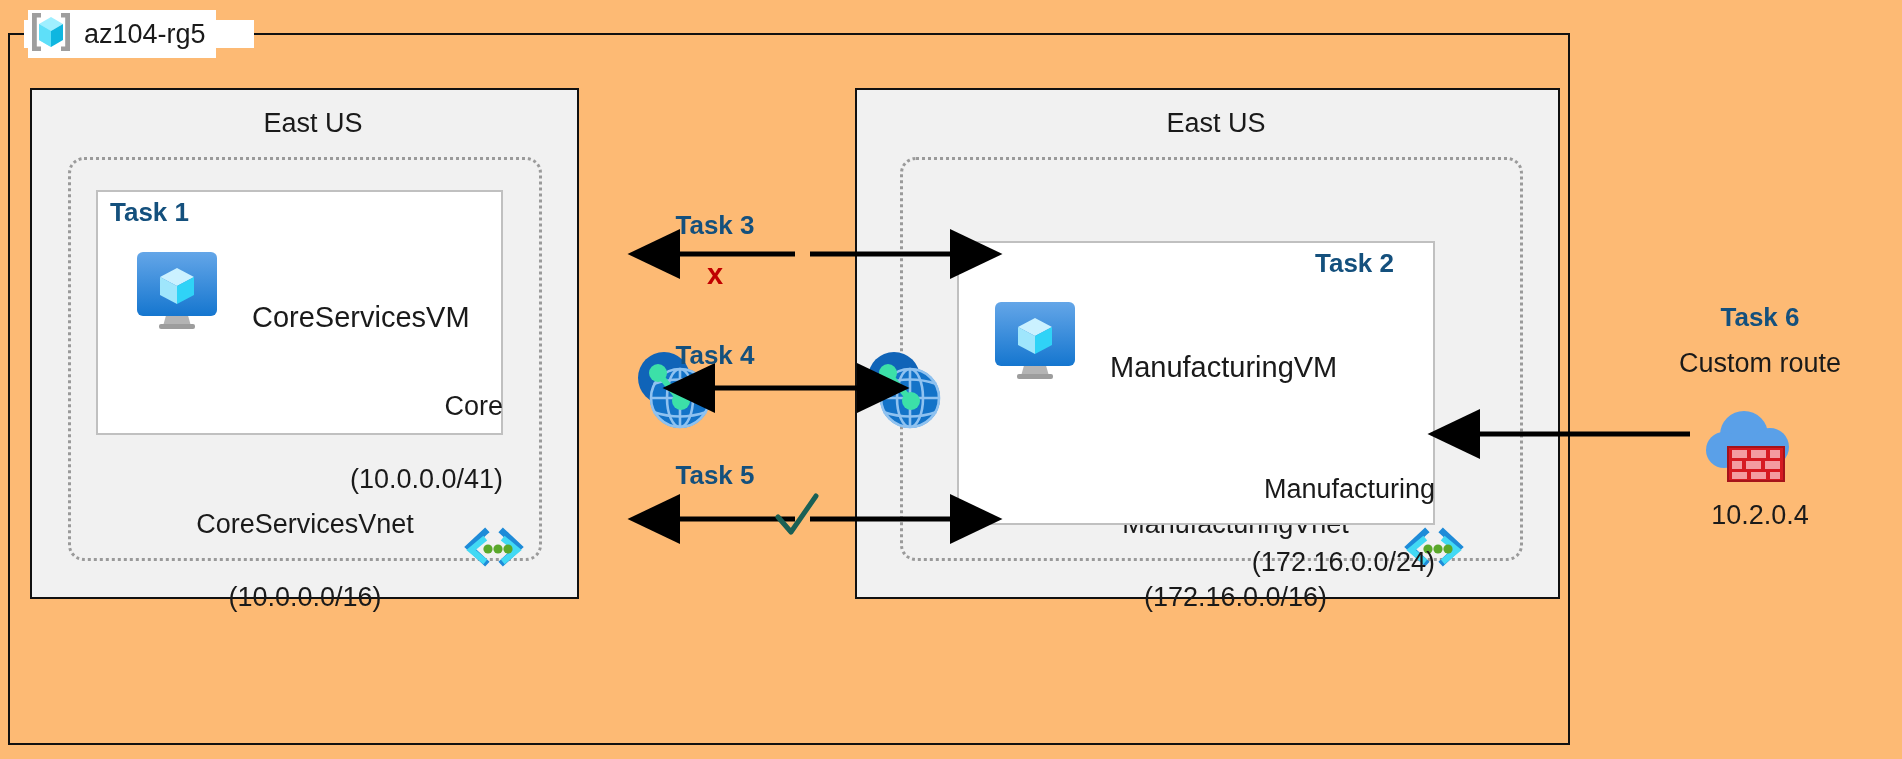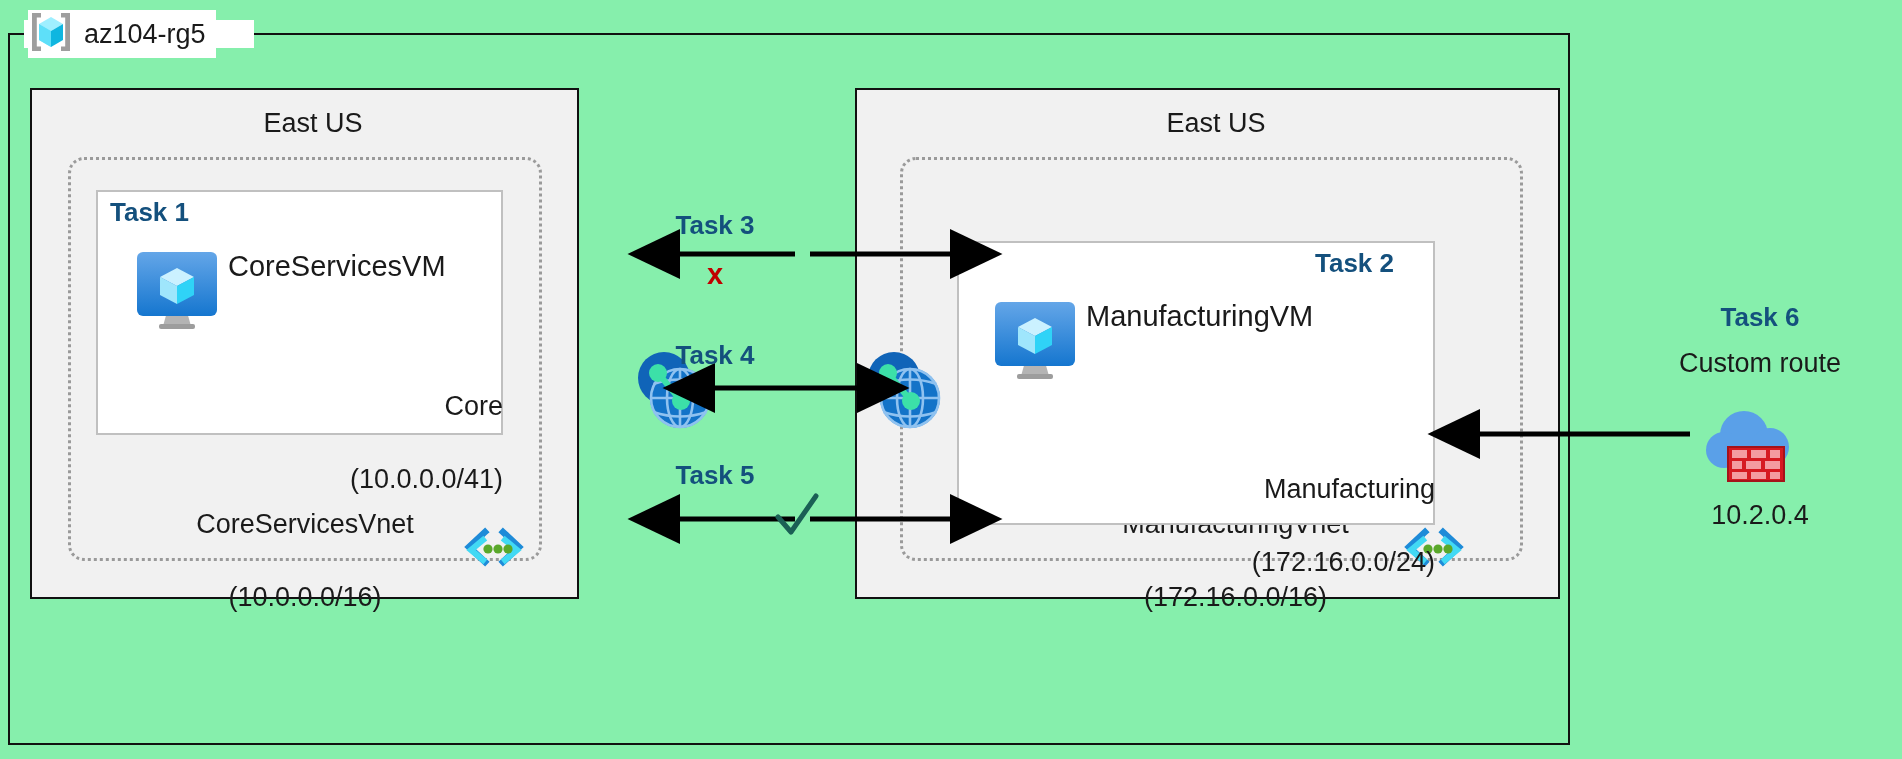--- a/index.html
+++ b/index.html
@@ -8,21 +8,21 @@
     background: #ffffff;
   }
   body {
     font-family: "Liberation Sans", sans-serif;
     color: #000000;
   }
   #canvas {
     position: relative;
     width: 1902px;
     height: 759px;
-    background: #86efac;
+    background: #fdba74;
     overflow: hidden;
   }
 
   
   .rg-box {
     position: absolute;
     left: 8px;
     top: 33px;
     width: 1562px;
     height: 712px;
@@ -118,22 +118,22 @@
     font-weight: bold;
     color: #14507d;
     white-space: nowrap;
   }
   .task-label.center { text-align: center; }
 
   
   .vm-block {
     position: absolute;
     display: flex;
-    align-items: flex-start;
-    gap: 8px;
+    align-items: flex-end;
+    gap: 32px;
   }
   .vm-name {
     font-size: 29px;
     color: #1a1a1a;
     white-space: nowrap;
   }
 
   
   .plain-text {
     position: absolute;

